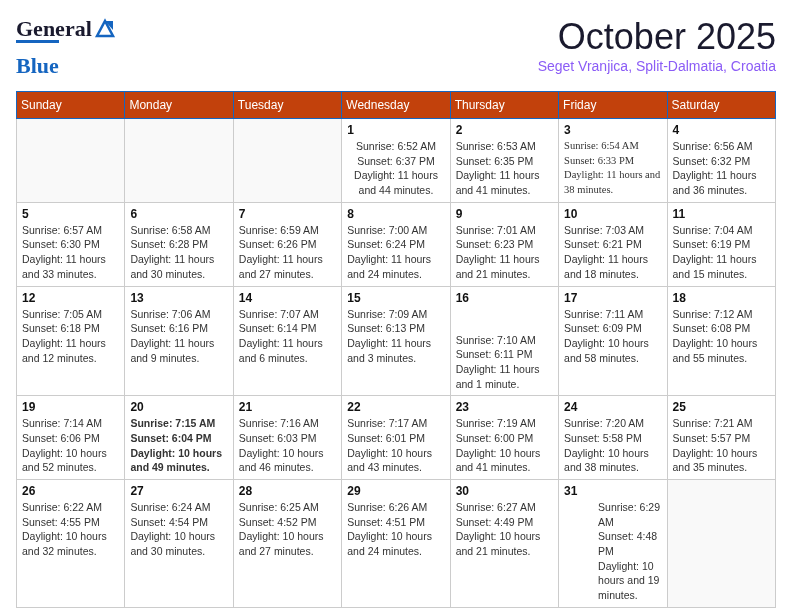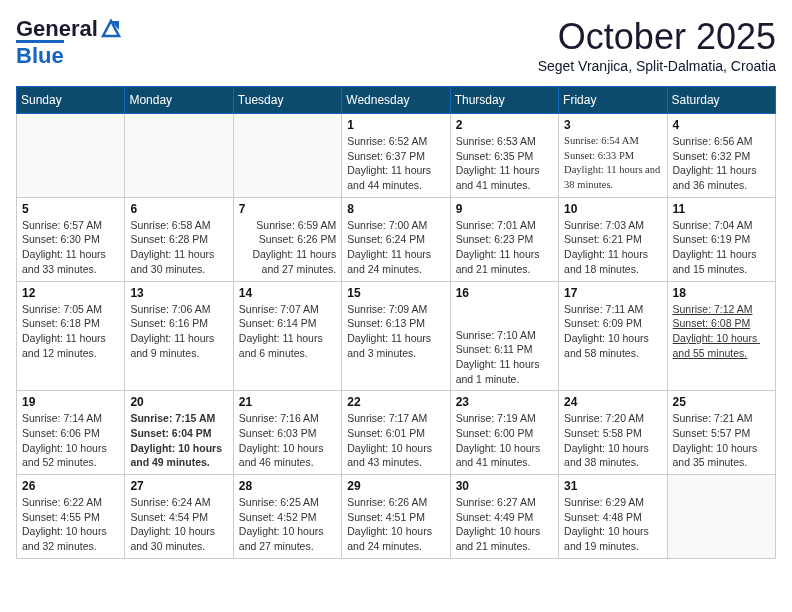--- a/index.html
+++ b/index.html
@@ -13,40 +13,41 @@
     .header {
       display: flex;
       justify-content: space-between;
       align-items: flex-start;
       margin-bottom: 12px;
     }
     .logo {
       display: flex;
       flex-direction: column;
       align-items: flex-start;
+      font-family: Liberation Serif, serif;
     }
     .title-section {
       text-align: right;
     }
     .month-title {
       font-size: 36px;
       color: #1a1a2e;
       font-weight: 300;
     }
     .location-title {
       font-size: 14px;
-      color: #0f172a;
+      color: #8b5cf6;
     }
     .calendar {
       width: 100%;
       border-collapse: collapse;
       font-size: 11px;
     }
     .calendar th {
-      background: #0c4a6e;
+      background: #c2410c;
       color: #fff;
       padding: 6px 4px;
       text-align: left;
       font-size: 12px;
       font-weight: normal;
       border: 1px solid #1565c0;
     }
     .calendar td {
       border: 1px solid #ccc;
       vertical-align: top;
@@ -76,21 +77,21 @@
 <div class="header">
   <div class="logo">
     <div style="display:flex;align-items:center;gap:0px;">
       <span style="font-size:22px;font-weight:bold;color:#1a1a2e;">General</span>
       <svg width="22" height="22" viewBox="0 0 22 22" style="margin-left:2px;">
         <polygon points="3,18 11,3 19,18" fill="none" stroke="#1565c0" stroke-width="2.5"></polygon>
         <polygon points="11,3 19,3 19,12" fill="#1565c0"></polygon>
       </svg>
     </div>
     <div style="margin-top:-2px;">
-      <span style="font-size:22px;font-weight:bold;color:#1565c0;display:block;border-top:3px solid #1565c0;padding-top:0;">Blue</span>
+      <span style="font-size:22px;font-weight:bold;color:#1565c0;display:block;border-top:3px solid #1565c0;padding-top:10px;">Blue</span>
     </div>
   </div>
   <div class="title-section">
     <div class="month-title">October 2025</div>
     <div class="location-title">Seget Vranjica, Split-Dalmatia, Croatia</div>
   </div>
 </div>
 
 <table class="calendar">
   <thead>
@@ -104,21 +105,21 @@
         <th>Saturday</th>
       </tr>
   </thead>
   <tbody id="calendar-body">
   <tr>
         <td class="empty-cell"></td>
         <td class="empty-cell"></td>
         <td class="empty-cell"></td>
         <td>
           <div class="day-number">1</div>
-          <div class="day-info" style="white-space: pre-wrap;">Sunrise: 6:52 AM
+          <div class="day-info" style="white-space: pre-wrap; text-align: center;">Sunrise: 6:52 AM
 Sunset: 6:37 PM
 Daylight: 11 hours and 44 minutes.</div>
         </td>
         <td>
           <div class="day-number">2</div>
           <div class="day-info" style="white-space: pre-wrap;">Sunrise: 6:53 AM
 Sunset: 6:35 PM
 Daylight: 11 hours and 41 minutes.</div>
         </td>
         <td>
@@ -142,21 +143,21 @@
 Daylight: 11 hours and 33 minutes.</div>
         </td>
         <td>
           <div class="day-number">6</div>
           <div class="day-info" style="white-space: pre-wrap;">Sunrise: 6:58 AM
 Sunset: 6:28 PM
 Daylight: 11 hours and 30 minutes.</div>
         </td>
         <td>
           <div class="day-number">7</div>
-          <div class="day-info" style="white-space: pre-wrap; text-align: right;">Sunrise: 6:59 AM
+          <div class="day-info" style="white-space: pre-wrap;">Sunrise: 6:59 AM
 Sunset: 6:26 PM
 Daylight: 11 hours and 27 minutes.</div>
         </td>
         <td>
           <div class="day-number">8</div>
           <div class="day-info" style="white-space: pre-wrap;">Sunrise: 7:00 AM
 Sunset: 6:24 PM
 Daylight: 11 hours and 24 minutes.</div>
         </td>
         <td>
@@ -210,21 +211,21 @@
 Daylight: 11 hours and 1 minute.</div>
         </td>
         <td>
           <div class="day-number">17</div>
           <div class="day-info" style="white-space: pre-wrap;">Sunrise: 7:11 AM
 Sunset: 6:09 PM
 Daylight: 10 hours and 58 minutes.</div>
         </td>
         <td>
           <div class="day-number">18</div>
-          <div class="day-info" style="white-space: pre-wrap; text-decoration: underline;">Sunrise: 7:12 AM
+          <div class="day-info" style="white-space: pre-wrap;">Sunrise: 7:12 AM
 Sunset: 6:08 PM
 Daylight: 10 hours and 55 minutes.</div>
         </td>
       </tr>
       <tr>
         <td>
           <div class="day-number">19</div>
           <div class="day-info" style="white-space: pre-wrap;">Sunrise: 7:14 AM
 Sunset: 6:06 PM
 Daylight: 10 hours and 52 minutes.</div>
@@ -292,20 +293,20 @@
 Daylight: 10 hours and 24 minutes.</div>
         </td>
         <td>
           <div class="day-number">30</div>
           <div class="day-info" style="white-space: pre-wrap;">Sunrise: 6:27 AM
 Sunset: 4:49 PM
 Daylight: 10 hours and 21 minutes.</div>
         </td>
         <td>
           <div class="day-number">31</div>
-          <div class="day-info" style="white-space: pre-wrap;">Sunrise: 6:29 AM
+          <div class="day-info" style="white-space: pre-wrap; margin-left: 34px;">Sunrise: 6:29 AM
 Sunset: 4:48 PM
 Daylight: 10 hours and 19 minutes.</div>
         </td>
         <td class="empty-cell"></td>
       </tr>
     </tbody>
 </table>
 
 </body></html>

